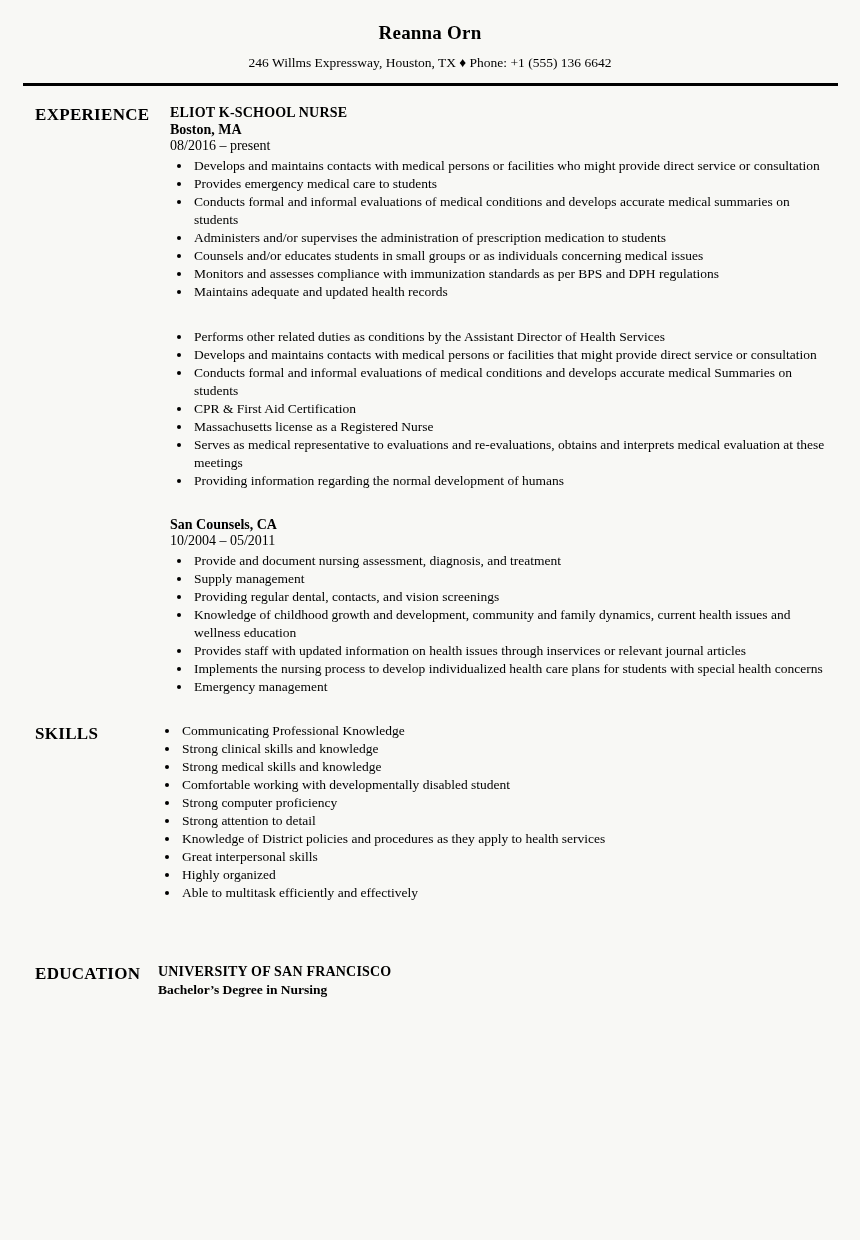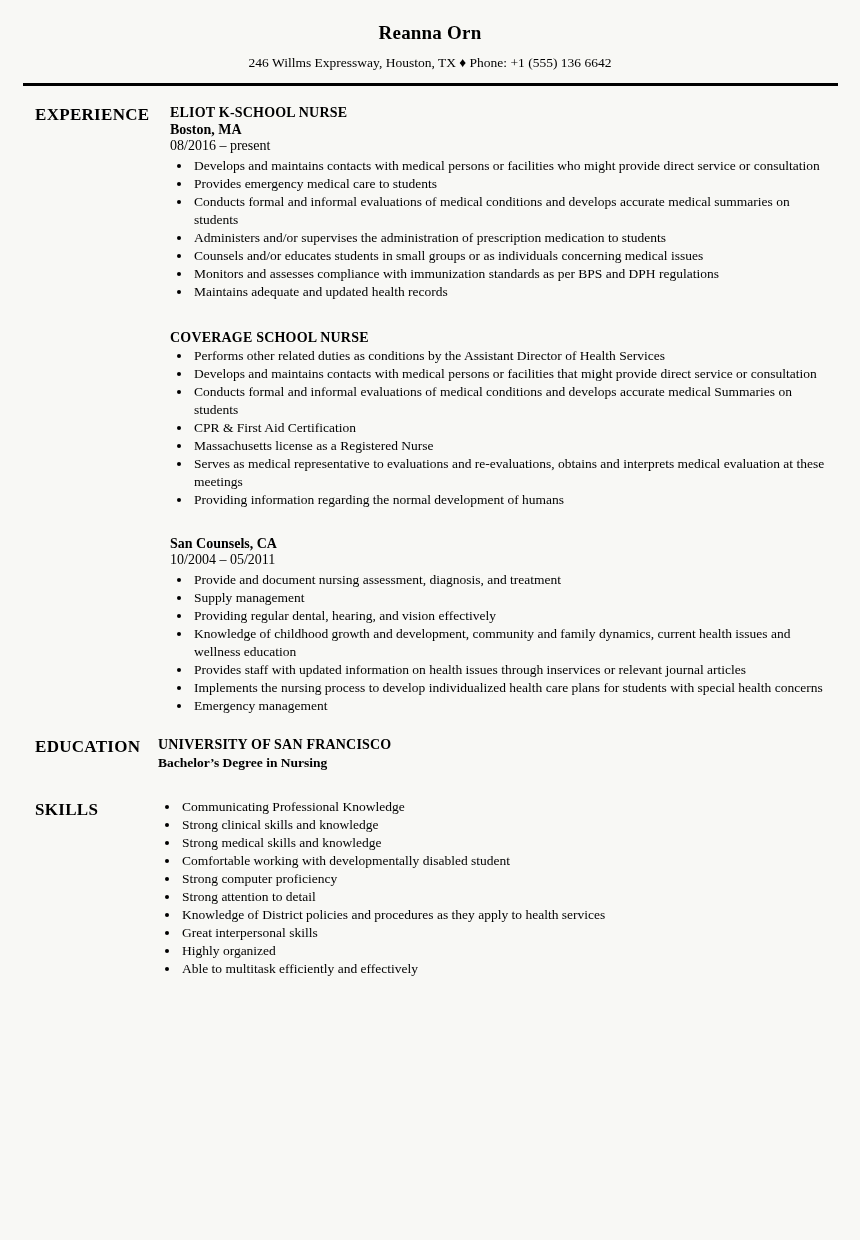--- a/index.html
+++ b/index.html
@@ -127,67 +127,66 @@
             <li>Provides emergency medical care to students</li>
             <li>Conducts formal and informal evaluations of medical conditions and develops accurate medical summaries on students</li>
             <li>Administers and/or supervises the administration of prescription medication to students</li>
             <li>Counsels and/or educates students in small groups or as individuals concerning medical issues</li>
             <li>Monitors and assesses compliance with immunization standards as per BPS and DPH regulations</li>
             <li>Maintains adequate and updated health records</li>
           </ul>
   </article>
 
   <article class="job">
-    <h2 class="job-title">COVERAGE SCHOOL NURSE</h2>
     <ul class="bullets">
             <li>Performs other related duties as conditions by the Assistant Director of Health Services</li>
             <li>Develops and maintains contacts with medical persons or facilities that might provide direct service or consultation</li>
             <li>Conducts formal and informal evaluations of medical conditions and develops accurate medical Summaries on students</li>
             <li>CPR &amp; First Aid Certification</li>
             <li>Massachusetts license as a Registered Nurse</li>
             <li>Serves as medical representative to evaluations and re-evaluations, obtains and interprets medical evaluation at these meetings</li>
             <li>Providing information regarding the normal development of humans</li>
           </ul>
   </article>
 
   <article class="job">
     <div class="job-location">San Counsels, CA</div>
     <div class="job-dates">10/2004 – 05/2011</div>
     <ul class="bullets">
             <li>Provide and document nursing assessment, diagnosis, and treatment</li>
             <li>Supply management</li>
-            <li>Providing regular dental, hearing, and vision effectively</li>
+            <li>Providing regular dental, contacts, and vision screenings</li>
             <li>Knowledge of childhood growth and development, community and family dynamics, current health issues and wellness education</li>
             <li>Provides staff with updated information on health issues through inservices or relevant journal articles</li>
             <li>Implements the nursing process to develop individualized health care plans for students with special health concerns</li>
             <li>Emergency management</li>
           </ul>
   </article>
 </div>
-  </section>
-
-  <section class="section-row education-row">
-    <div class="section-label">EDUCATION</div>
-    <div class="section-content">
-      <div class="school-name">UNIVERSITY OF SAN FRANCISCO</div>
-      <div class="degree">Bachelor’s Degree in Nursing</div>
-    </div>
   </section>
 
   <section class="section-row skills-row">
     <div class="section-label">SKILLS</div>
     <div class="section-content">
       <ul class="bullets">
           <li>Communicating Professional Knowledge</li>
           <li>Strong clinical skills and knowledge</li>
           <li>Strong medical skills and knowledge</li>
           <li>Comfortable working with developmentally disabled student</li>
           <li>Strong computer proficiency</li>
           <li>Strong attention to detail</li>
           <li>Knowledge of District policies and procedures as they apply to health services</li>
           <li>Great interpersonal skills</li>
           <li>Highly organized</li>
           <li>Able to multitask efficiently and effectively</li>
         </ul>
     </div>
   </section>
 
+  <section class="section-row education-row">
+    <div class="section-label">EDUCATION</div>
+    <div class="section-content">
+      <div class="school-name">UNIVERSITY OF SAN FRANCISCO</div>
+      <div class="degree">Bachelor’s Degree in Nursing</div>
+    </div>
+  </section>
+
 </div>
 
 </body></html>

